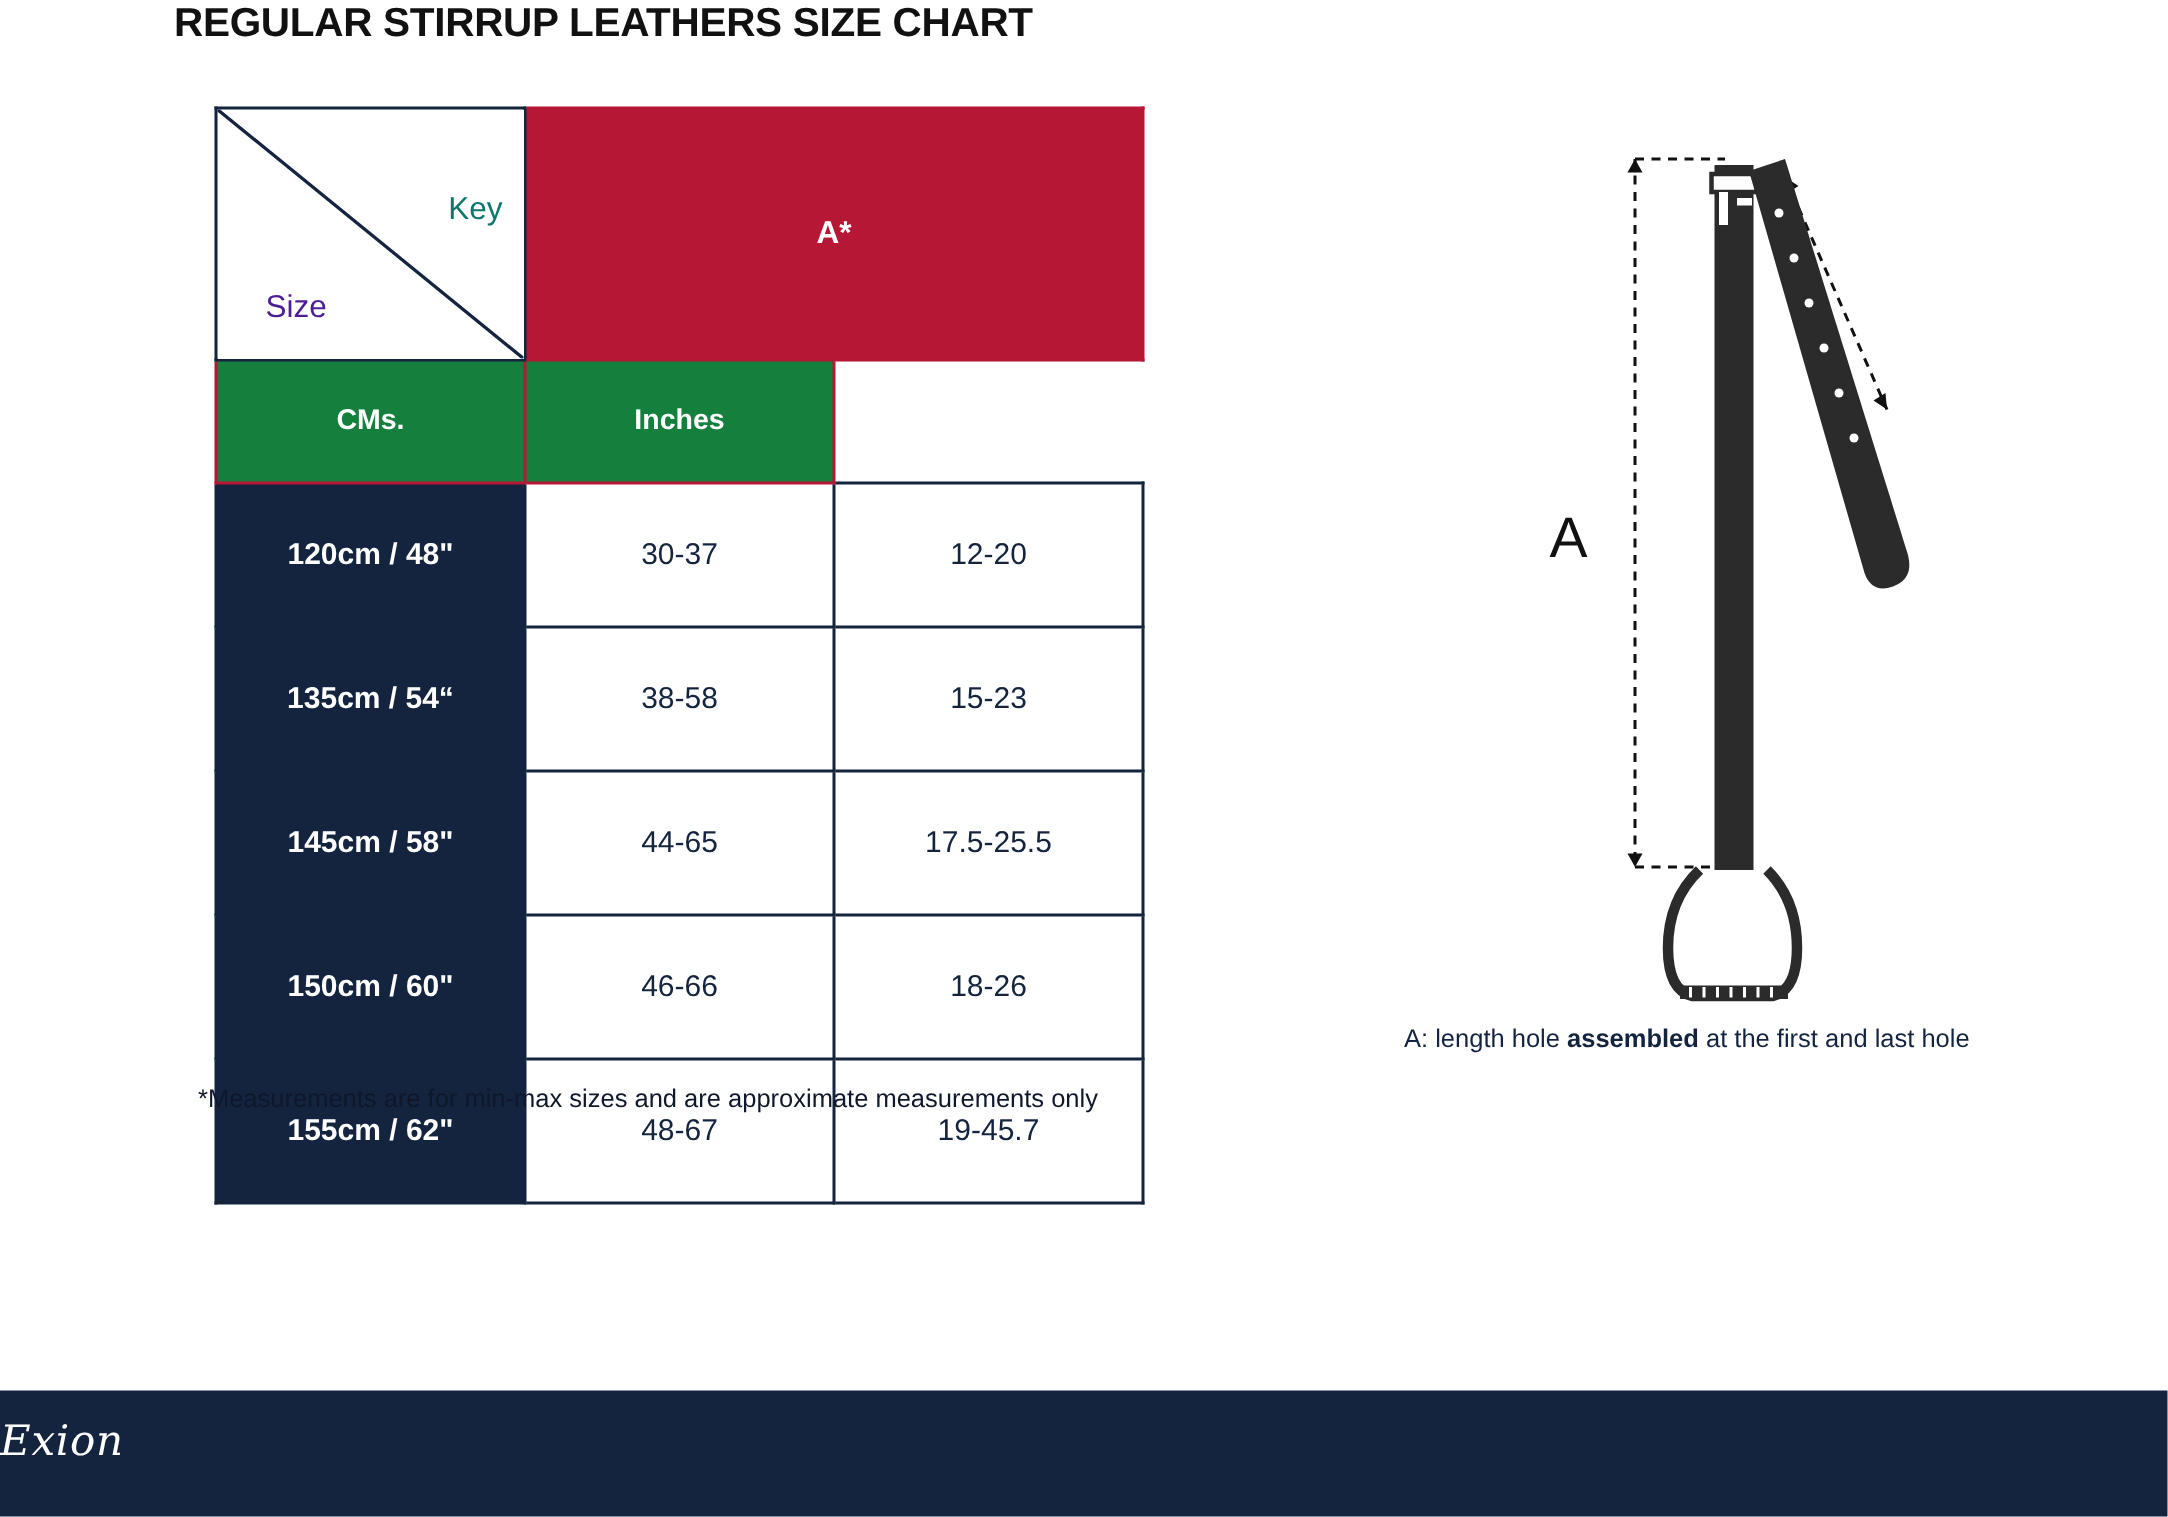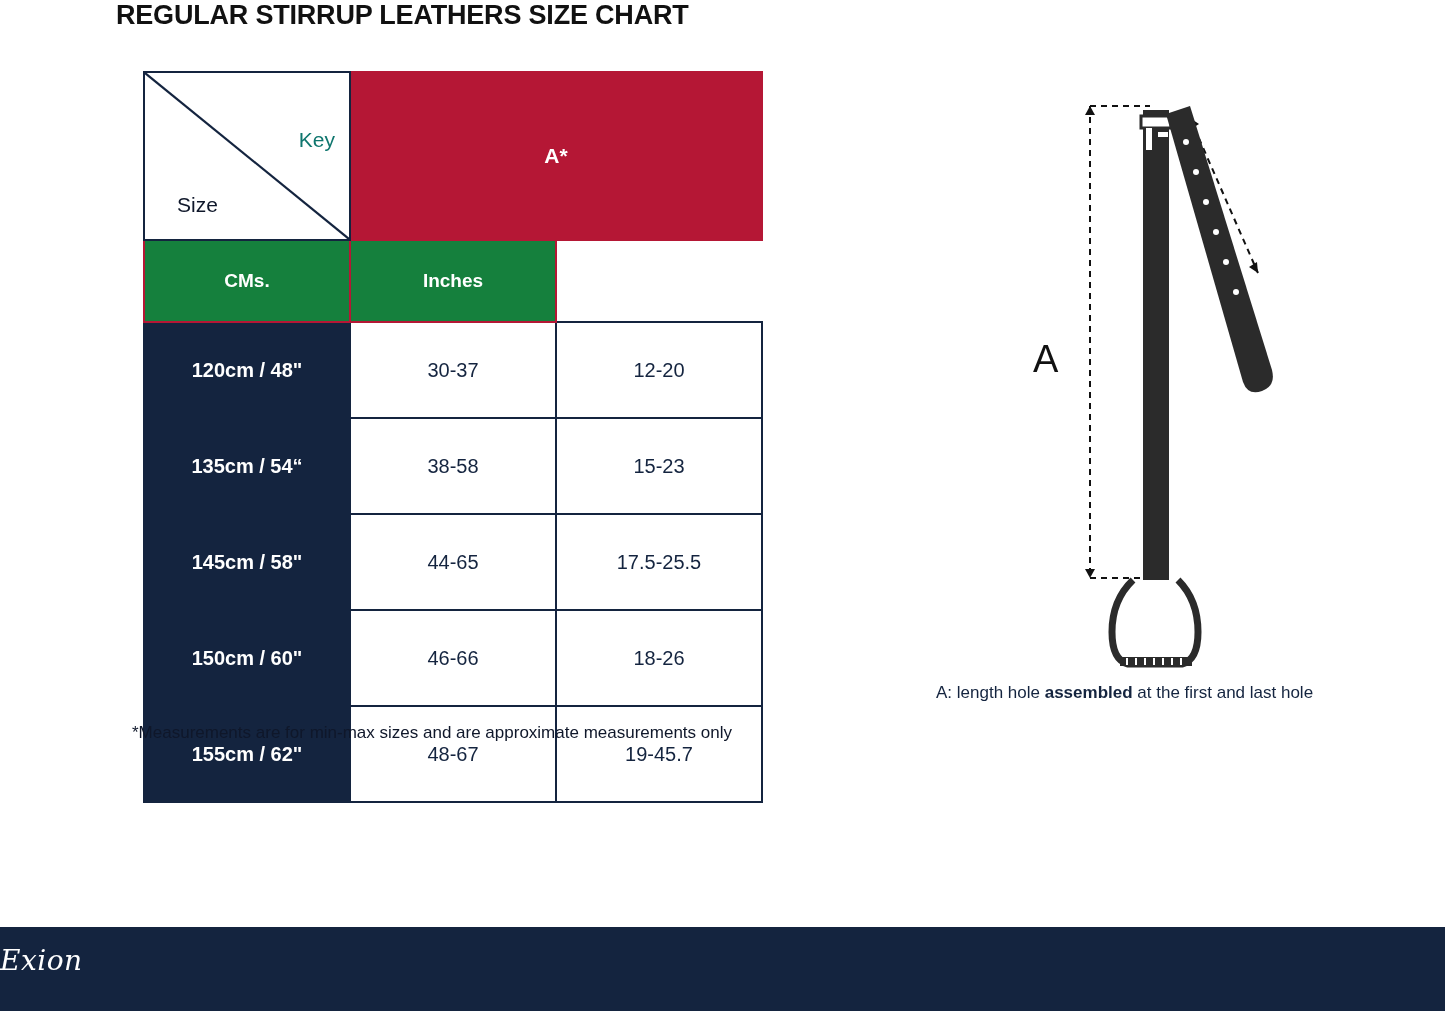--- a/index.html
+++ b/index.html
@@ -65,21 +65,21 @@
     top: 30px;
     font-size: 21px;
     color: #0f766e;
     margin-top: 25px;
   }
   .size-label {
     position: absolute;
     left: 32px;
     bottom: 22px;
     font-size: 21px;
-    color: #0f172a;
+    color: #4c1d95;
     text-align: center;
   }
 
   .a-header {
     background: #b51735;
     color: #ffffff;
     height: 86px;
     font-size: 21px;
     font-weight: bold;
     border-color: #b51735 !important;

